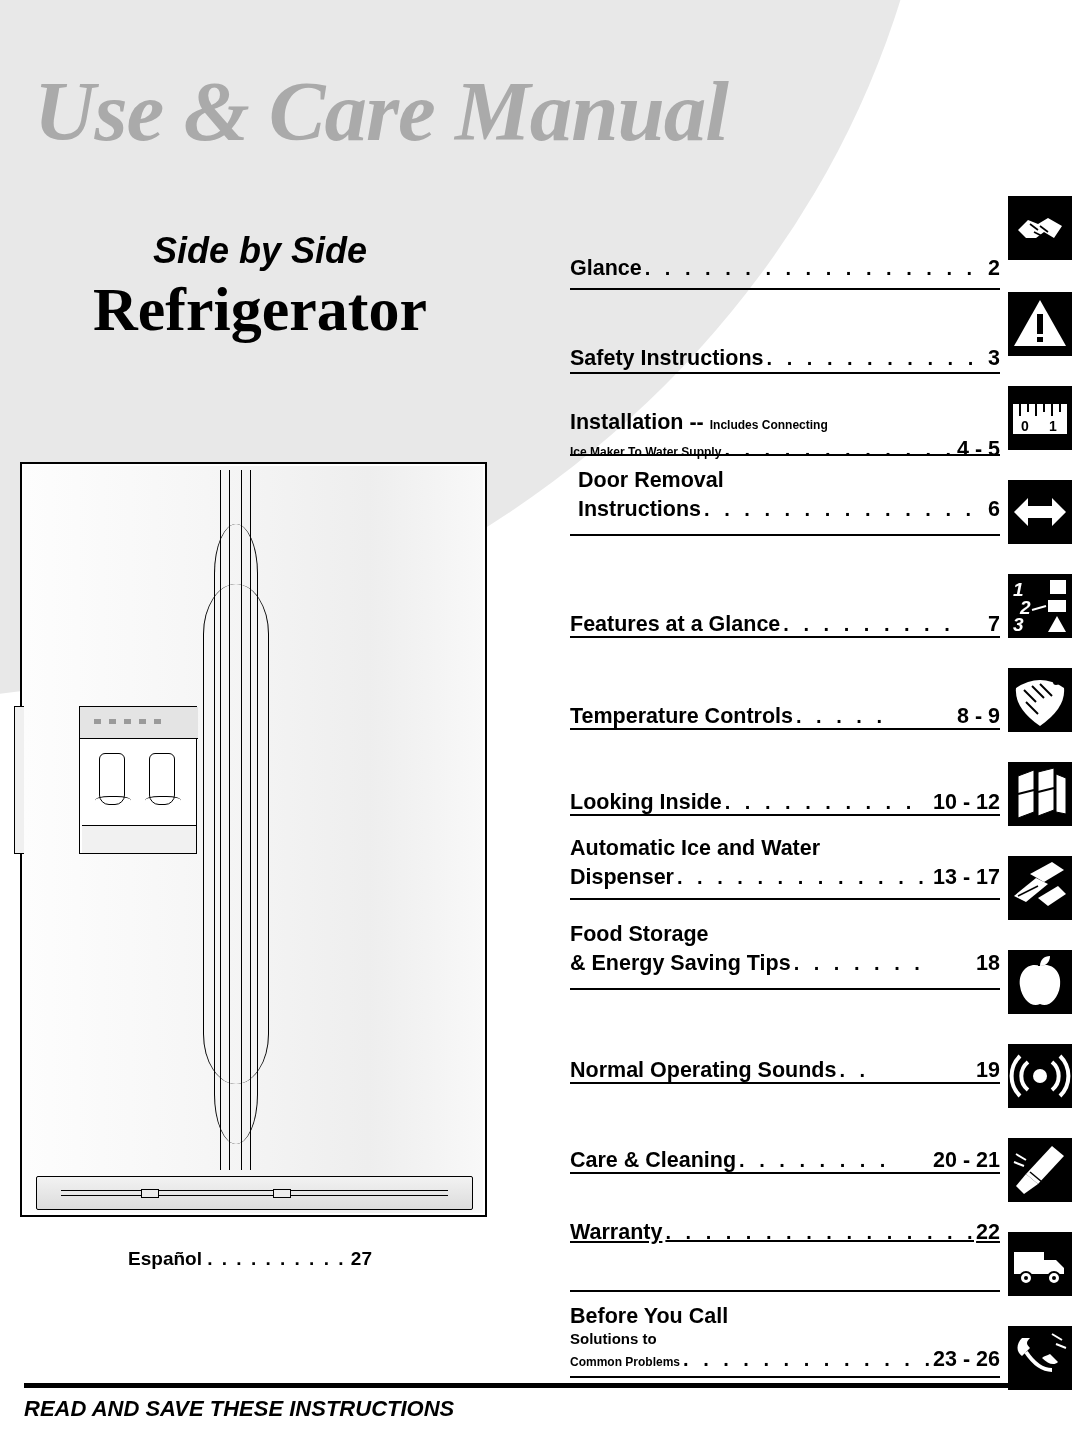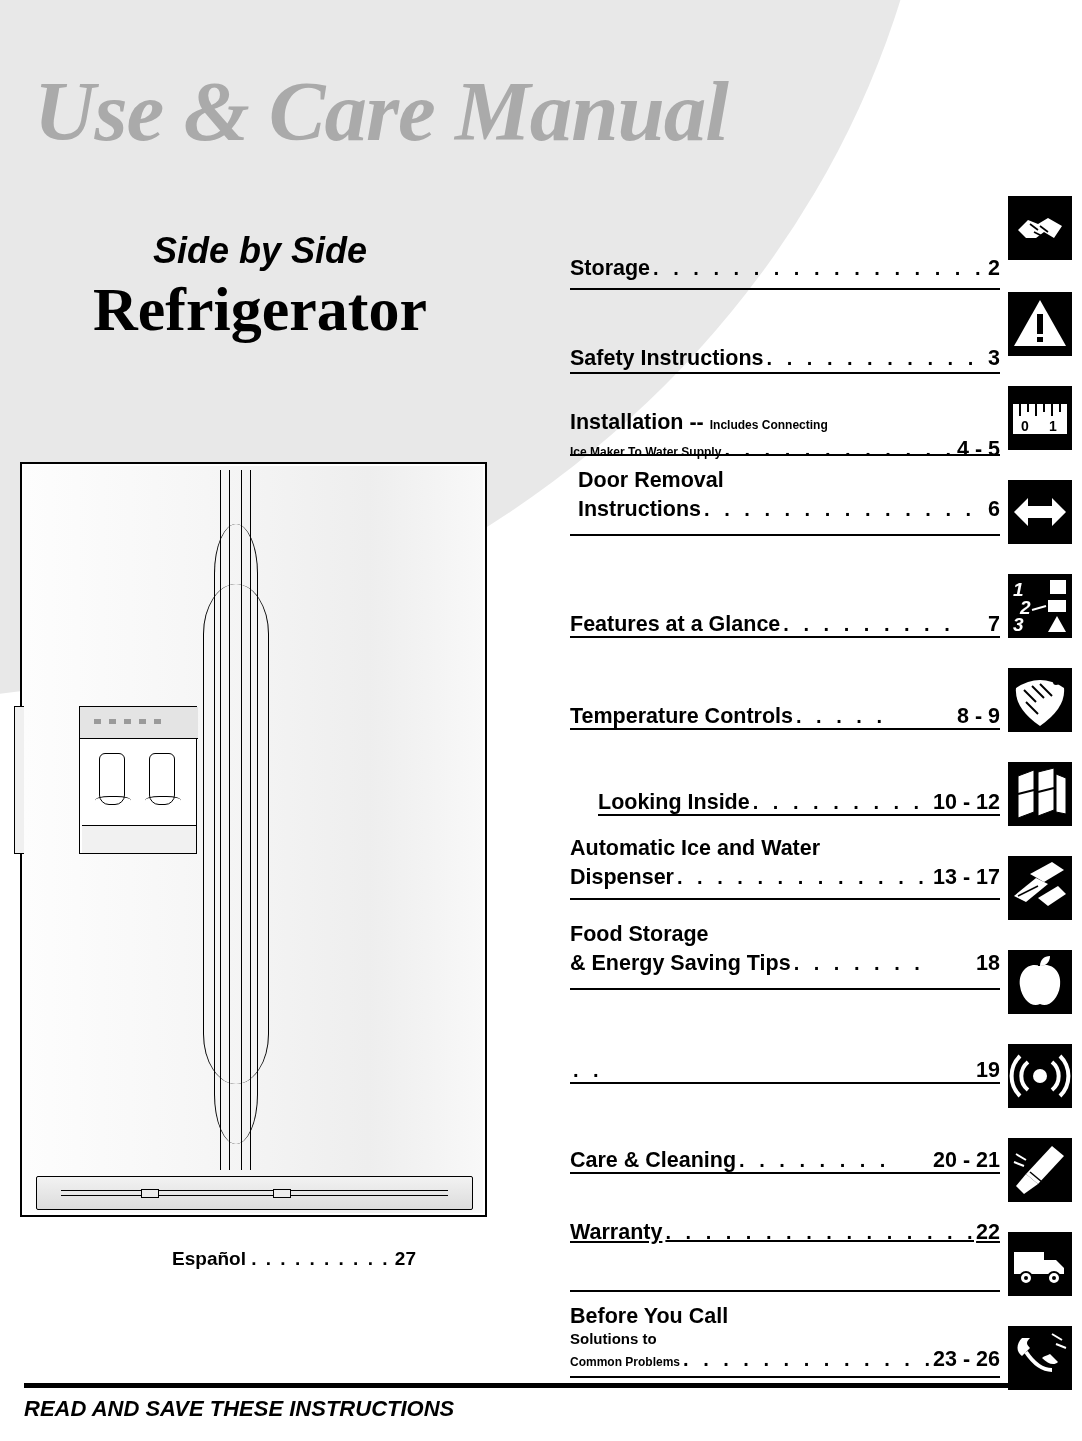--- a/index.html
+++ b/index.html
@@ -168,21 +168,20 @@
     position:absolute; top:12px; width:18px; height:9px; border:1px solid #000;
     background:#ececec;
   }
 
   .espanol {
     position:absolute;
     left:0; top:1248px; width:500px;
     text-align:center;
     font-size:19px; font-weight:700; color:#000;
     z-index:3;
-    margin-left:44px;
   }
   .espanol .dots { font-weight:700; letter-spacing:2px; }
 
   
   .toc {
     position:absolute;
     left:570px; top:238px;
     width:430px;
     z-index:4;
   }
@@ -315,21 +314,21 @@
 <div class="espanol">
   <span>Español</span>
   <span class="dots">. . . . . . . . . .</span>
   <span>27</span>
 </div>
 
 <div class="toc">
 
   <div class="toc-row" style="height:52px;padding-top:18px;">
     <div class="toc-entry toc-line">
-      <span class="toc-label">Storage</span>
+      <span class="toc-label">Glance</span>
       <span class="toc-dots">. . . . . . . . . . . . . . . . . . . . .</span>
       <span class="toc-page">2</span>
     </div>
   </div>
 
   <div class="toc-row" style="height:84px;padding-top:56px;">
     <div class="toc-entry toc-line">
       <span class="toc-label">Safety Instructions</span>
       <span class="toc-dots">. . . . . . . . . . .</span>
       <span class="toc-page">3</span>
@@ -368,21 +367,21 @@
   </div>
 
   <div class="toc-row" style="height:92px;padding-top:66px;">
     <div class="toc-entry toc-line">
       <span class="toc-label">Temperature Controls</span>
       <span class="toc-dots">. . . . .</span>
       <span class="toc-page">8 - 9</span>
     </div>
   </div>
 
-  <div class="toc-row" style="height:86px;padding-top:60px;margin-left:28px;">
+  <div class="toc-row" style="height:86px;padding-top:60px;">
     <div class="toc-entry toc-line">
       <span class="toc-label">Looking Inside</span>
       <span class="toc-dots">. . . . . . . . . .</span>
       <span class="toc-page">10 - 12</span>
     </div>
   </div>
 
   <div class="toc-row" style="height:84px;padding-top:20px;">
     <div class="toc-entry" style="margin-bottom:4px;">
       <span>Automatic Ice and Water</span>
@@ -400,20 +399,21 @@
     </div>
     <div class="toc-entry toc-line">
       <span class="toc-label">&amp; Energy Saving Tips</span>
       <span class="toc-dots">. . . . . . .</span>
       <span class="toc-page">18</span>
     </div>
   </div>
 
   <div class="toc-row" style="height:94px;padding-top:68px;">
     <div class="toc-entry toc-line">
+      <span class="toc-label">Normal Operating Sounds</span>
       <span class="toc-dots">. .</span>
       <span class="toc-page">19</span>
     </div>
   </div>
 
   <div class="toc-row" style="height:90px;padding-top:64px;">
     <div class="toc-entry toc-line">
       <span class="toc-label">Care &amp; Cleaning</span>
       <span class="toc-dots">. . . . . . . .</span>
       <span class="toc-page">20 - 21</span>

